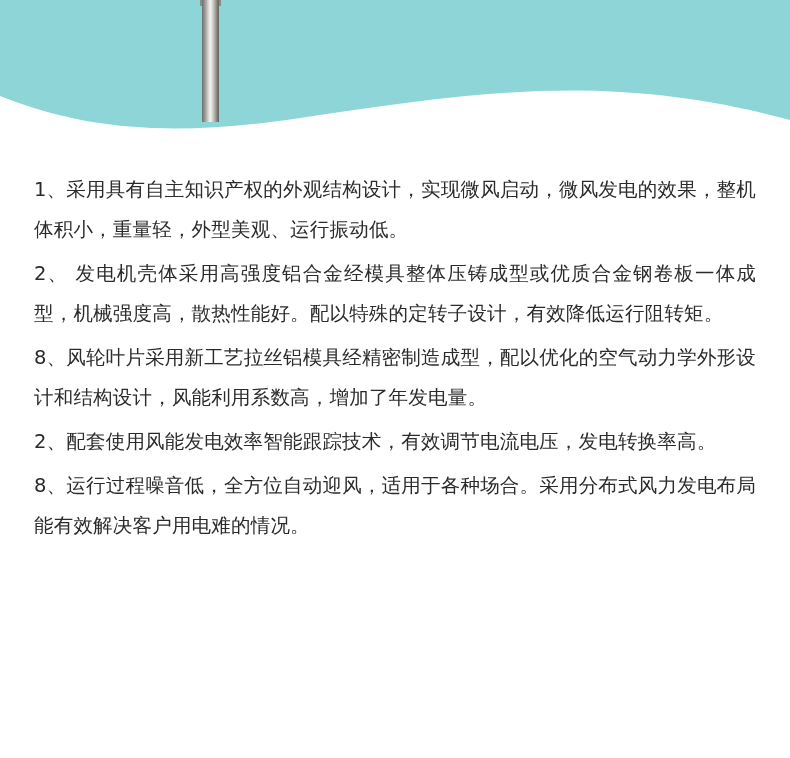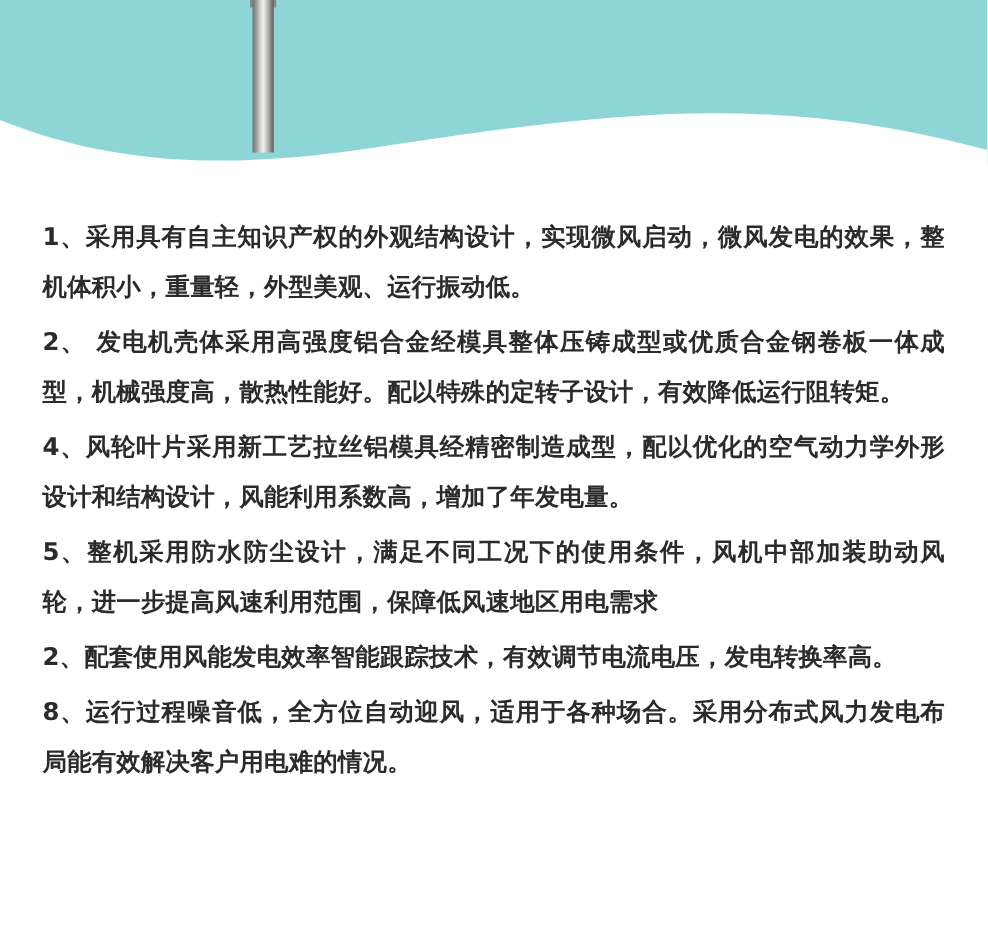--- a/index.html
+++ b/index.html
@@ -68,21 +68,20 @@
   }
 
   
   .content {
     position: absolute;
     left: 0;
     top: 170px;
     width: 790px;
     padding: 0 34px;
     box-sizing: border-box;
-    font-weight: bold;
   }
   .para {
     font-family: "DejaVu Sans", "Liberation Sans", sans-serif;
     font-size: 19.5px;
     line-height: 40px;
     color: #2b2b2b;
     margin: 0 0 4px 0;
     text-align: justify;
     letter-spacing: 0.2px;
   }
@@ -97,19 +96,18 @@
     <div class="pole-cap"></div>
     <div class="pole"></div>
     <svg class="banner-wave" viewBox="0 0 790 170" preserveAspectRatio="none">
       <path d="M0,96 C90,132 180,136 300,118 C420,100 520,86 620,92 C690,96 745,108 790,120 L790,170 L0,170 Z" fill="#ffffff"></path>
     </svg>
   </div>
 
   <div class="content">
     <p class="para">1、采用具有自主知识产权的外观结构设计，实现微风启动，微风发电的效果，整机体积小，重量轻，外型美观、运行振动低。</p>
     <p class="para">2、 发电机壳体采用高强度铝合金经模具整体压铸成型或优质合金钢卷板一体成型，机械强度高，散热性能好。配以特殊的定转子设计，有效降低运行阻转矩。</p>
-    <p class="para">4、风轮叶片采用新工艺拉丝铝模具经精密制造成型，配以优化的空气动力学外形设计和结构设计，风能利用系数高，增加了年发电量。</p>
-    <p class="para">5、整机采用防水防尘设计，满足不同工况下的使用条件，风机中部加装助动风轮，进一步提高风速利用范围，保障低风速地区用电需求</p>
+    <p class="para">8、风轮叶片采用新工艺拉丝铝模具经精密制造成型，配以优化的空气动力学外形设计和结构设计，风能利用系数高，增加了年发电量。</p>
     <p class="para">2、配套使用风能发电效率智能跟踪技术，有效调节电流电压，发电转换率高。</p>
     <p class="para">8、运行过程噪音低，全方位自动迎风，适用于各种场合。采用分布式风力发电布局能有效解决客户用电难的情况。</p>
   </div>
 
 </div>
 
 </body></html>

